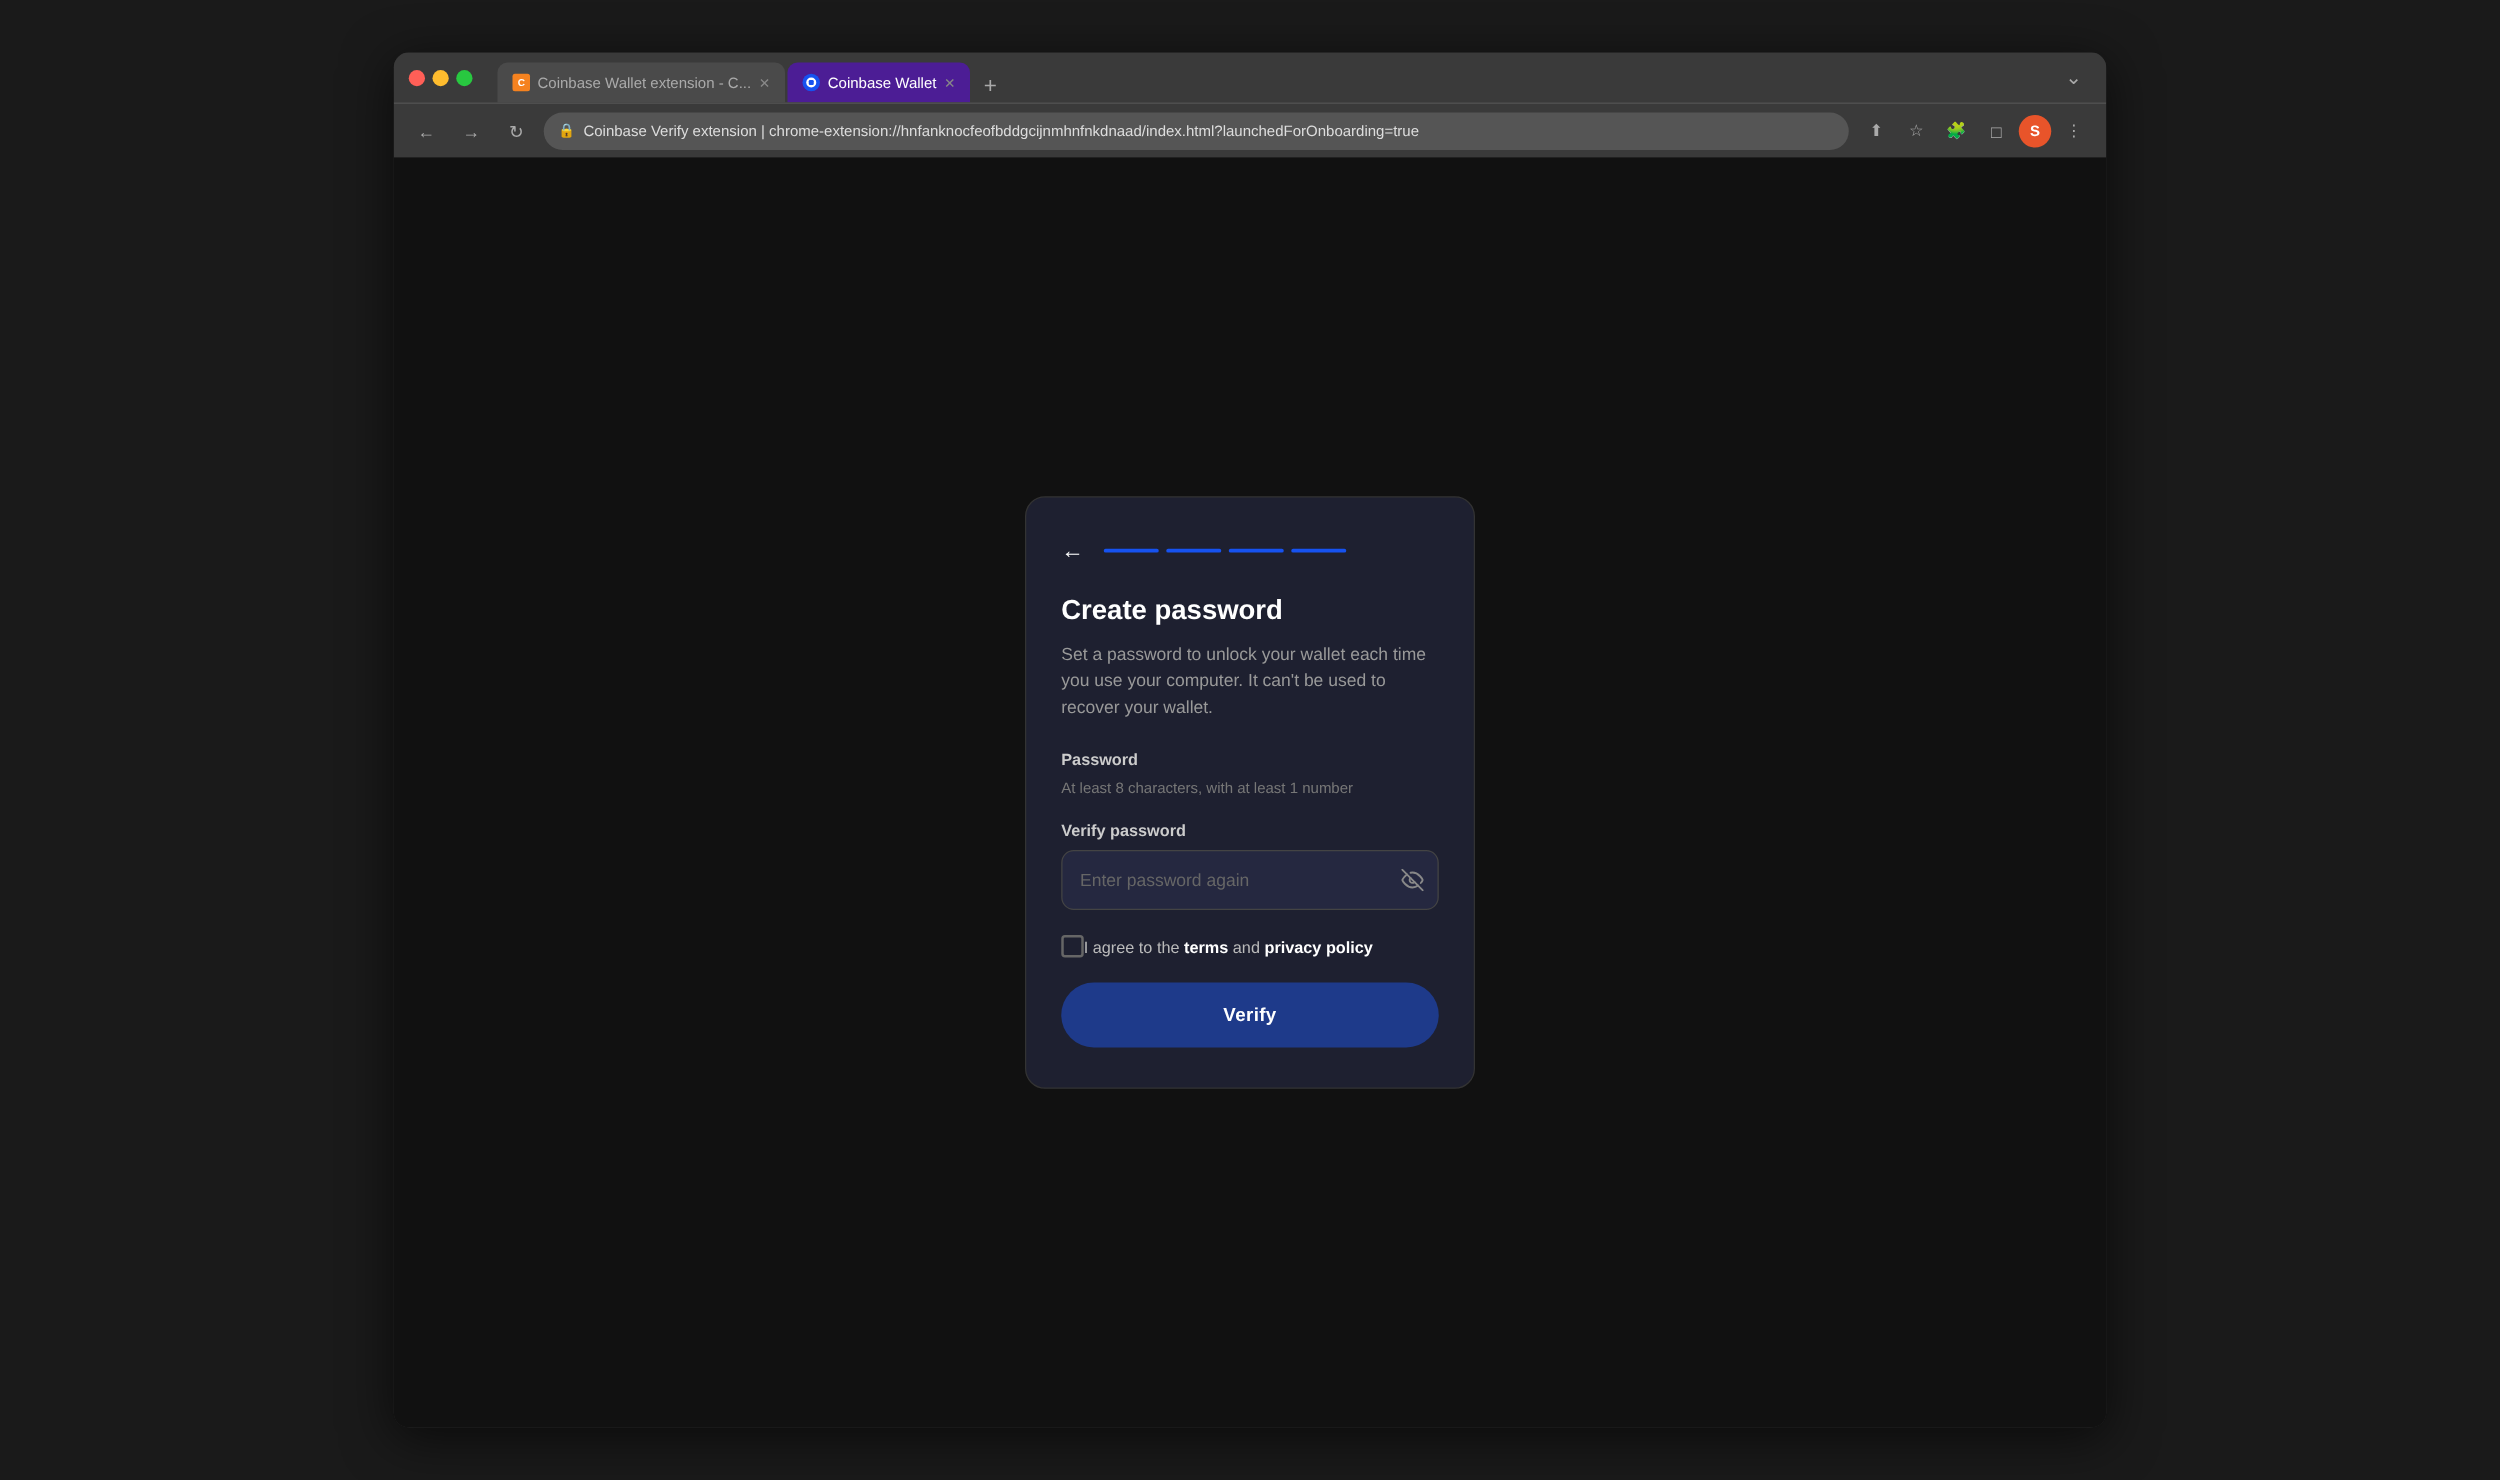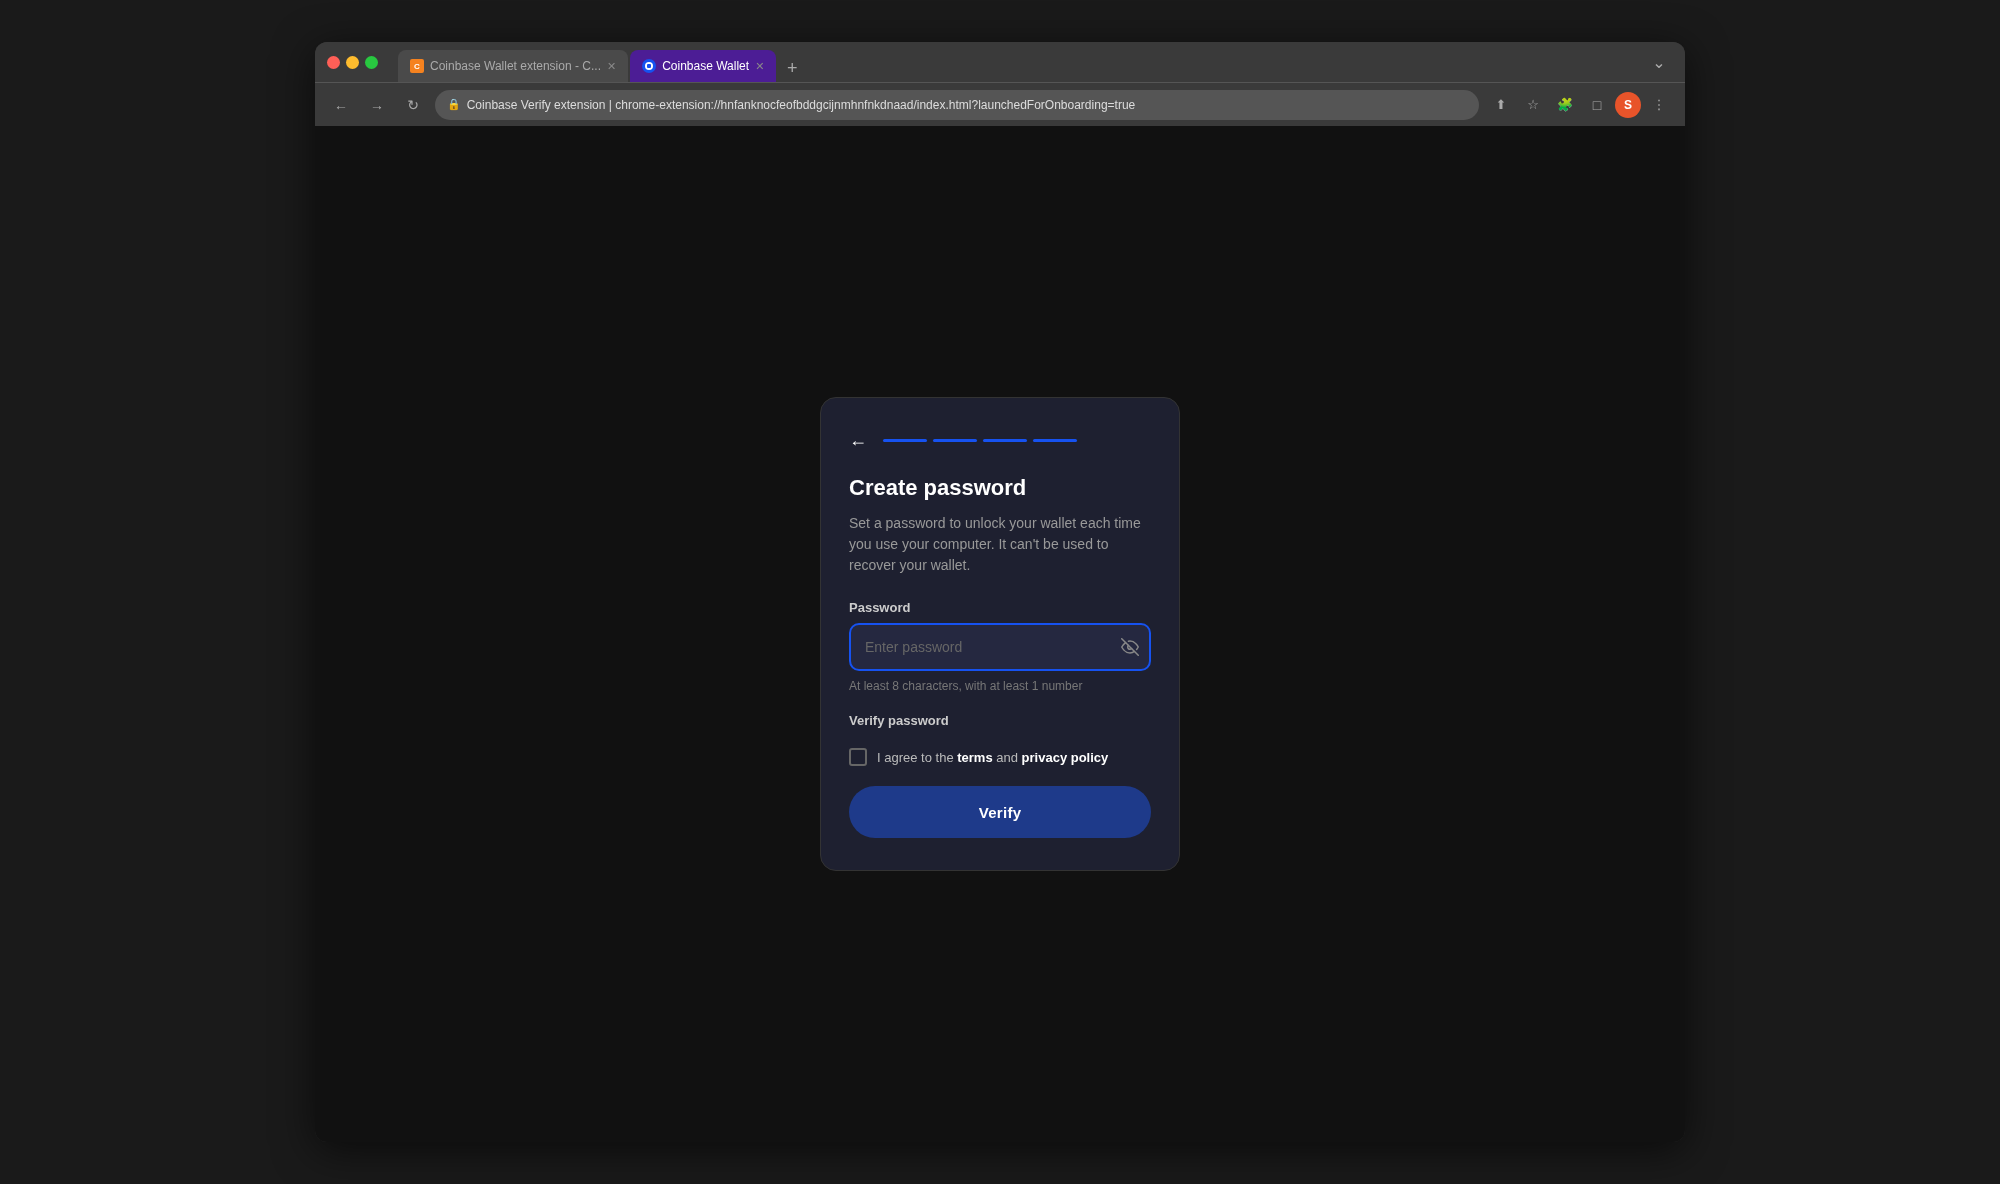--- a/index.html
+++ b/index.html
@@ -328,21 +328,20 @@
       font-size: 13px;
       font-weight: 600;
       color: #ccc;
       margin-bottom: 8px;
       margin-top: 4px;
     }
 
     .checkbox-row {
       display: flex;
       align-items: center;
-      gap: 10px;
       margin-top: 20px;
       margin-bottom: 20px;
     }
 
     .checkbox {
       width: 18px;
       height: 18px;
       border: 2px solid #666;
       border-radius: 3px;
       background: transparent;
@@ -454,33 +453,33 @@
       </div>
 
       
       <h1 class="card-title">Create password</h1>
 
       
       <p class="card-description">Set a password to unlock your wallet each time you use your computer. It can't be used to recover your wallet.</p>
 
       
       <div class="field-label">Password</div>
+      <p class="hint-text">At least 8 characters, with at least 1 number</p>
+
+      
+      <div class="verify-label">Verify password</div>
       <div class="input-wrapper">
-        <input class="password-input" type="password" placeholder="Enter password" style="">
+        <input class="password-input no-border" type="password" placeholder="Enter password again" style="">
         <button class="eye-btn">
           <svg class="eye-icon-svg" viewBox="0 0 24 24">
             <path d="M17.94 17.94A10.07 10.07 0 0112 20c-7 0-11-8-11-8a18.45 18.45 0 015.06-5.94M9.9 4.24A9.12 9.12 0 0112 4c7 0 11 8 11 8a18.5 18.5 0 01-2.16 3.19m-6.72-1.07a3 3 0 11-4.24-4.24" stroke="#888" stroke-width="2" stroke-linecap="round" stroke-linejoin="round"></path>
             <line x1="1" y1="1" x2="23" y2="23" stroke="#888" stroke-width="2" stroke-linecap="round"></line>
           </svg>
         </button>
       </div>
-      <p class="hint-text">At least 8 characters, with at least 1 number</p>
-
-      
-      <div class="verify-label">Verify password</div>
 
       
       <div class="checkbox-row">
         <input type="checkbox" class="checkbox" style="">
         <label class="checkbox-label">
           <span>I agree to the </span><a class="link" href="#">terms</a><span> and </span><a class="link" href="#">privacy policy</a>
         </label>
       </div>
 
       

